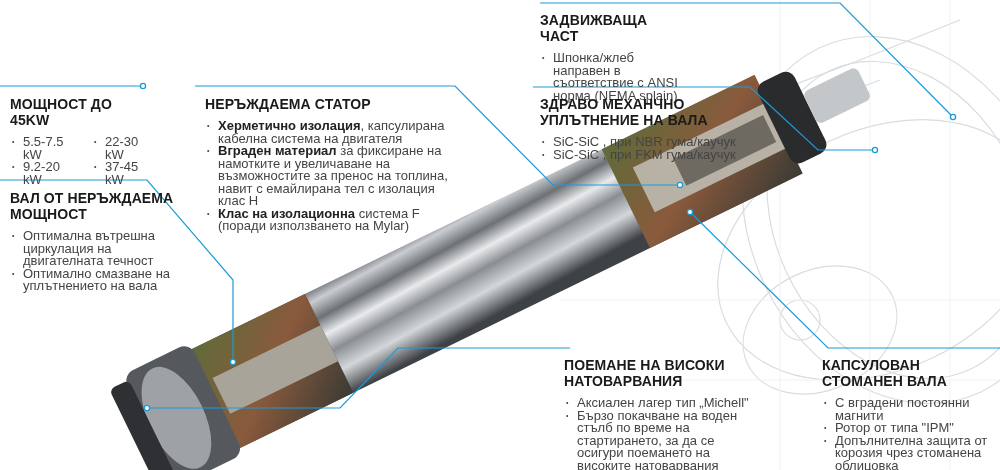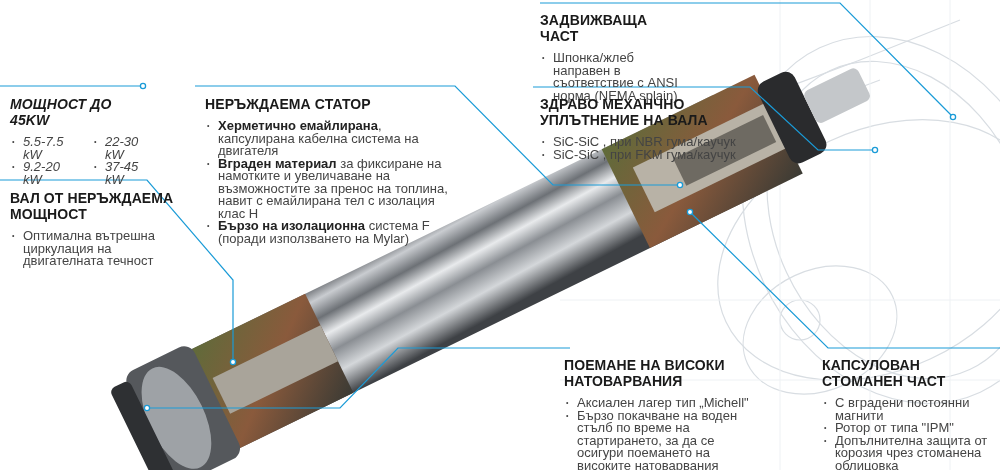--- a/index.html
+++ b/index.html
@@ -95,43 +95,44 @@
     <circle cx="143" cy="86" r="2.6"></circle>
     <circle cx="680" cy="185" r="2.6"></circle>
     <circle cx="233" cy="362" r="2.6"></circle>
     <circle cx="953" cy="117" r="2.6"></circle>
     <circle cx="875" cy="150" r="2.6"></circle>
     <circle cx="147" cy="408" r="2.6"></circle>
     <circle cx="690" cy="212" r="2.6"></circle>
   </g>
 </svg>
 
-<div class="callout" style="left:10px; top:96px; width:140px;font-style:italic;">
+<div class="callout" style="left:10px; top:96px; width:140px;">
   <h3>МОЩНОСТ ДО 45KW</h3>
   <ul class="twocol">
     <li>5.5-7.5 kW</li>
     <li>22-30 kW</li>
     <li>9.2-20 kW</li>
     <li>37-45 kW</li>
   </ul>
 </div>
 
 <div class="callout" style="left:10px; top:190px; width:170px;">
   <h3>ВАЛ ОТ НЕРЪЖДАЕМА МОЩНОСТ</h3>
   <ul>
     <li>Оптимална вътрешна циркулация на двигателната течност</li>
+    <li>Оптимално смазване на уплътнението на вала</li>
   </ul>
 </div>
 
 <div class="callout" style="left:205px; top:96px; width:255px;">
   <h3>НЕРЪЖДАЕМА СТАТОР</h3>
   <ul>
-    <li><b>Херметично емайлирана</b><span>, капсулирана кабелна система на двигателя</span></li>
+    <li><b>Херметично изолация</b><span>, капсулирана кабелна система на двигателя</span></li>
     <li><b>Вграден материал</b><span> за фиксиране на намотките и увеличаване на възможностите за пренос на топлина, навит с емайлирана тел с изолация клас H</span></li>
-    <li><b>Бързо на изолационна</b><span> система F (поради използването на Mylar)</span></li>
+    <li><b>Клас на изолационна</b><span> система F (поради използването на Mylar)</span></li>
   </ul>
 </div>
 
 <div class="callout" style="left:540px; top:12px; width:140px;">
   <h3>ЗАДВИЖВАЩА ЧАСТ</h3>
   <ul>
     <li>Шпонка/жлеб направен в съответствие с ANSI норма (NEMA splain)</li>
   </ul>
 </div>
 
@@ -145,19 +146,19 @@
 
 <div class="callout" style="left:564px; top:357px; width:200px;">
   <h3>ПОЕМАНЕ НА ВИСОКИ НАТОВАРВАНИЯ</h3>
   <ul>
     <li>Аксиален лагер тип „Michell"</li>
     <li>Бързо покачване на воден стълб по време на стартирането, за да се осигури поемането на високите натоварвания</li>
   </ul>
 </div>
 
 <div class="callout" style="left:822px; top:357px; width:175px;">
-  <h3>КАПСУЛОВАН СТОМАНЕН ЧАСТ</h3>
+  <h3>КАПСУЛОВАН СТОМАНЕН ВАЛА</h3>
   <ul>
     <li>С вградени постоянни магнити</li>
     <li>Ротор от типа "IPM"</li>
     <li>Допълнителна защита от корозия чрез стоманена облицовка</li>
   </ul>
 </div>
 
 </body></html>

